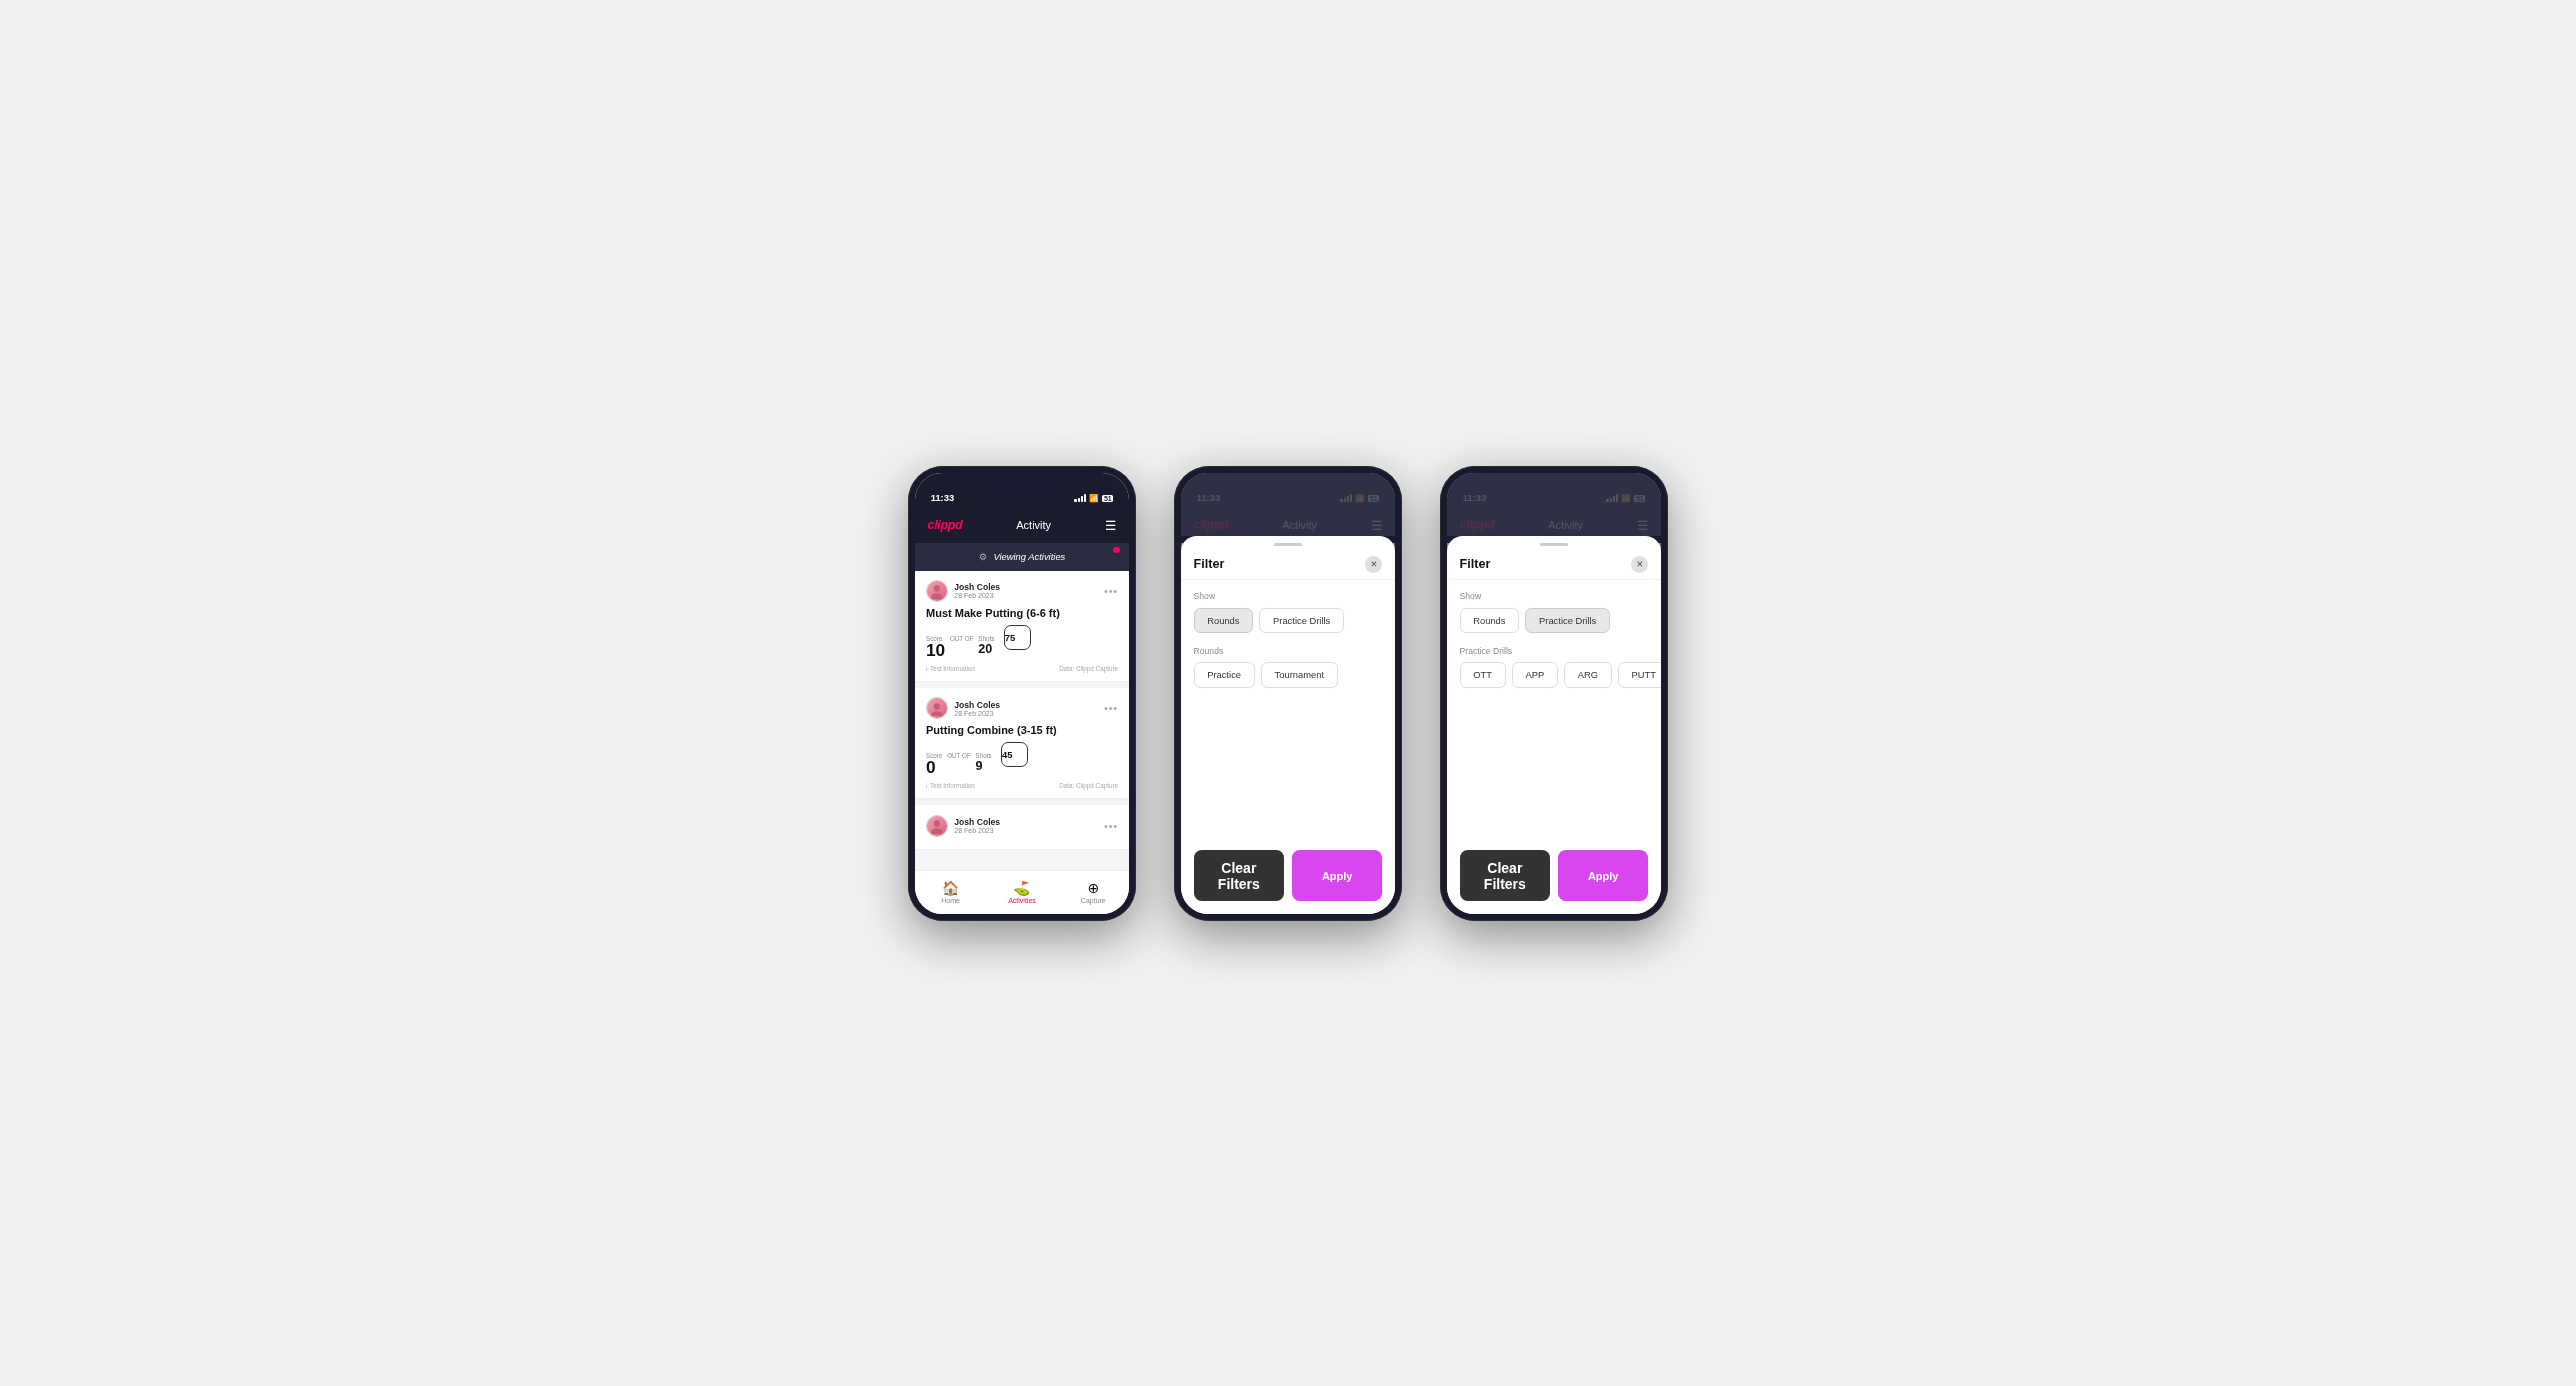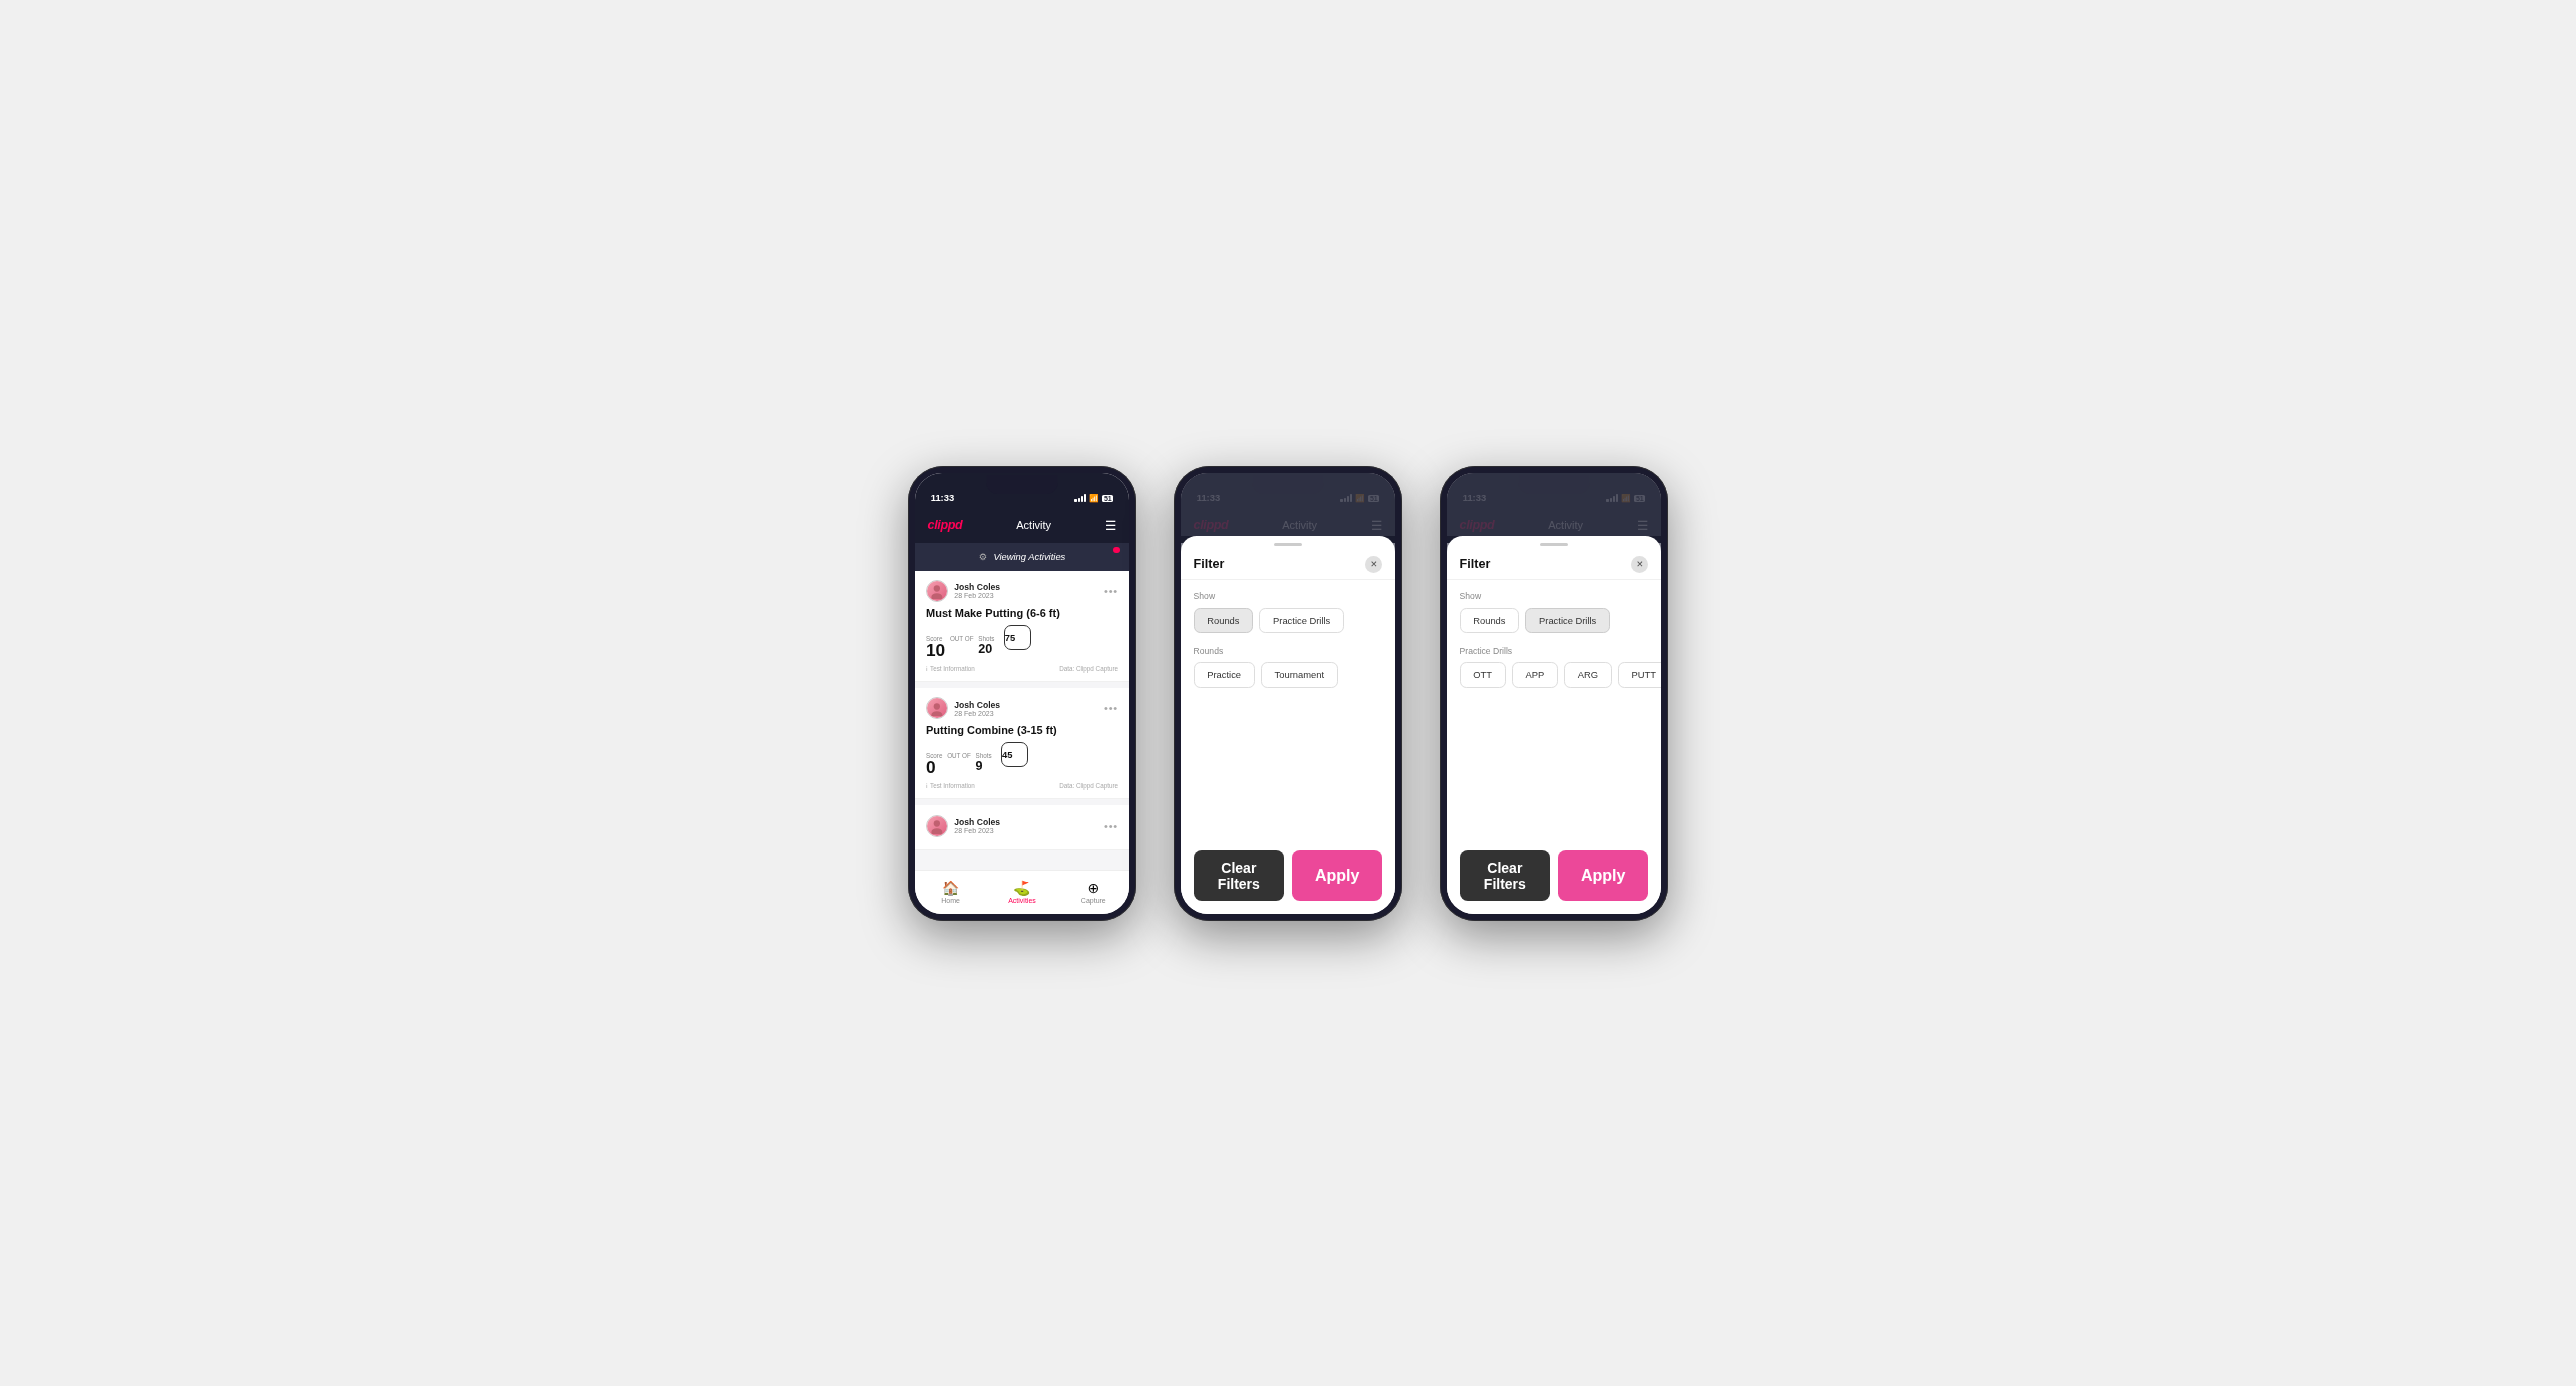--- a/index.html
+++ b/index.html
@@ -364,25 +364,25 @@
       border-radius: 7.8px;
       color: #fff;
       font-size: 14px;
       font-weight: 600;
       cursor: pointer;
     }
 
     .btn-apply {
       flex: 1;
       padding: 9.4px;
-      background: #ec4899;
+      background: #d946ef;
       border: none;
       border-radius: 7.8px;
       color: #fff;
-      font-size: 16px;
+      font-size: 11px;
       font-weight: 600;
       cursor: pointer;
     }
 
     .card-gap {
       height: 6.3px;
       background: #f5f5f7;
     }
   </style>
 </head>

